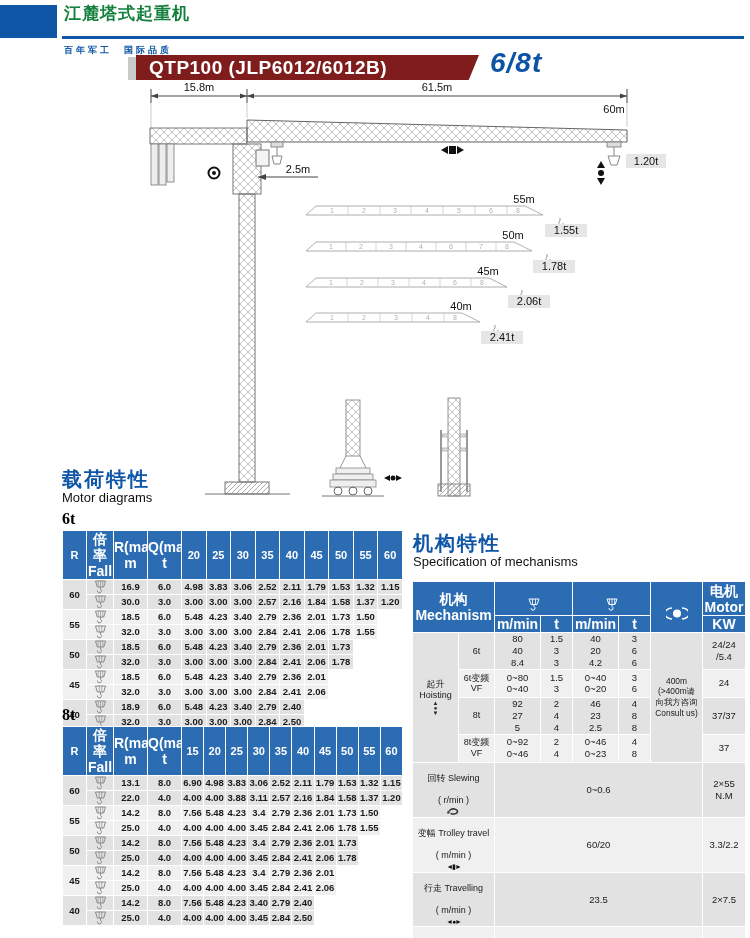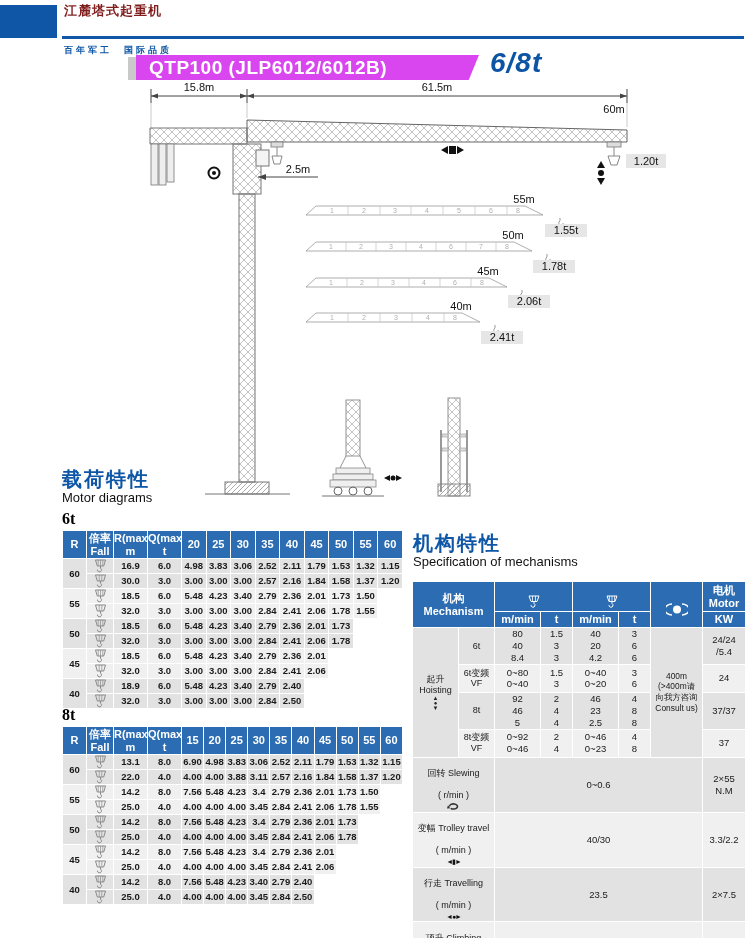--- a/index.html
+++ b/index.html
@@ -1,38 +1,38 @@
 <!DOCTYPE html>
 <html><head>
 <meta charset="utf-8">
 <style>
   html,body{margin:0;padding:0;background:#888;}
   .page{position:relative;width:750px;height:938px;background:#fff;margin:0 auto;overflow:hidden;
         font-family:"Liberation Sans","DejaVu Sans",sans-serif;color:#222;}
   
   .logo-block{position:absolute;left:0;top:5px;width:57px;height:33px;background:#0f57a6;}
-  .brand-cn{position:absolute;left:64px;top:2px;font-size:13px;font-weight:700;color:#7f1d1d;letter-spacing:1px;}
+  .brand-cn{position:absolute;left:64px;top:2px;font-size:17px;font-weight:700;color:#15803d;letter-spacing:1px;}
   .brand-line{position:absolute;left:62px;top:36px;width:682px;height:3px;background:#0f57a6;}
   .brand-sub{position:absolute;left:64px;top:44px;font-size:9px;font-weight:700;color:#0f57a6;letter-spacing:3px;}
   
   .model-shadow{position:absolute;left:128px;top:57px;width:330px;height:23px;background:#c9c9c9;}
-  .model-banner{position:absolute;left:136px;top:55px;width:330px;height:25px;background:#d946ef;color:#fff;
+  .model-banner{position:absolute;left:136px;top:55px;width:330px;height:25px;background:#7f1d1d;color:#fff;
     font-size:19px;font-weight:700;line-height:25px;padding-left:13px;letter-spacing:.5px;
     clip-path:polygon(0 0,100% 0,97% 100%,0 100%);}
   .capacity{position:absolute;left:490px;top:47px;font-size:28px;font-weight:700;color:#0d55a4;font-style:italic;letter-spacing:1px;}
   
   .sec-head-cn{font-size:20px;font-weight:700;color:#0f57a6;letter-spacing:2px;line-height:22px;}
   .sec-head-en{font-size:13px;color:#111;line-height:16px;}
   .load-head{position:absolute;left:62px;top:468px;}
   .mech-head{position:absolute;left:413px;top:532px;}
   .tbl-label{position:absolute;left:62px;font-family:"Liberation Serif","DejaVu Serif",serif;font-size:16px;font-weight:700;color:#000;}
   
   table{border-collapse:collapse;table-layout:fixed;}
   th,td{border:1px solid #fff;padding:0;text-align:center;vertical-align:middle;overflow:hidden;}
-  th{background:#2b6cb2;color:#fff;font-weight:700;font-size:11px;line-height:1.15;white-space:pre-line;}
+  th{background:#2b6cb2;color:#fff;font-weight:700;font-size:14px;line-height:1.15;white-space:pre-line;}
   th.num{font-size:11px;}
   td{font-size:9.5px;font-weight:700;color:#1a1a1a;white-space:pre-line;line-height:1.25;}
   tr.g-dark td{background:#e2e2e2;}
   tr.g-light td{background:#f0f0f0;}
   td.empty{background:#fff !important;}
   
   .loadtbl{position:absolute;left:62px;width:341px;}
   .loadtbl thead th{height:27px;}
   .loadtbl tbody td{height:13.6px;}
   .loadtbl td.fall svg{display:block;margin:0 auto;}
@@ -832,21 +832,21 @@
 3</td>
         <td>0~40
 0~20</td>
         <td>3
 6</td>
         <td>24</td>
       </tr>
       <tr class="g-dark r3">
         <td class="lab2">8t</td>
         <td>92
-46
+27
 5</td>
         <td>2
 4
 4</td>
         <td>46
 23
 2.5</td>
         <td>4
 8
 8</td>
@@ -877,21 +877,21 @@
         <td colspan="5">0~0.6</td>
         <td>2×55
 N.M</td>
       </tr>
       <tr class="g-light rs">
         <td class="lab" colspan="2">
           <span>变幅 Trolley travel</span><br>
           <span>( m/min )</span>
           <span class="tri-icons">◄▮►</span>
         </td>
-        <td colspan="5">40/30</td>
+        <td colspan="5">60/20</td>
         <td>3.3/2.2</td>
       </tr>
       <tr class="g-dark rm">
         <td class="lab" colspan="2">
           <span>行走 Travelling</span><br>
           <span>( m/min )</span>
           <span class="tri-icons">◄●►</span>
         </td>
         <td colspan="5">23.5</td>
         <td>2×7.5</td>

